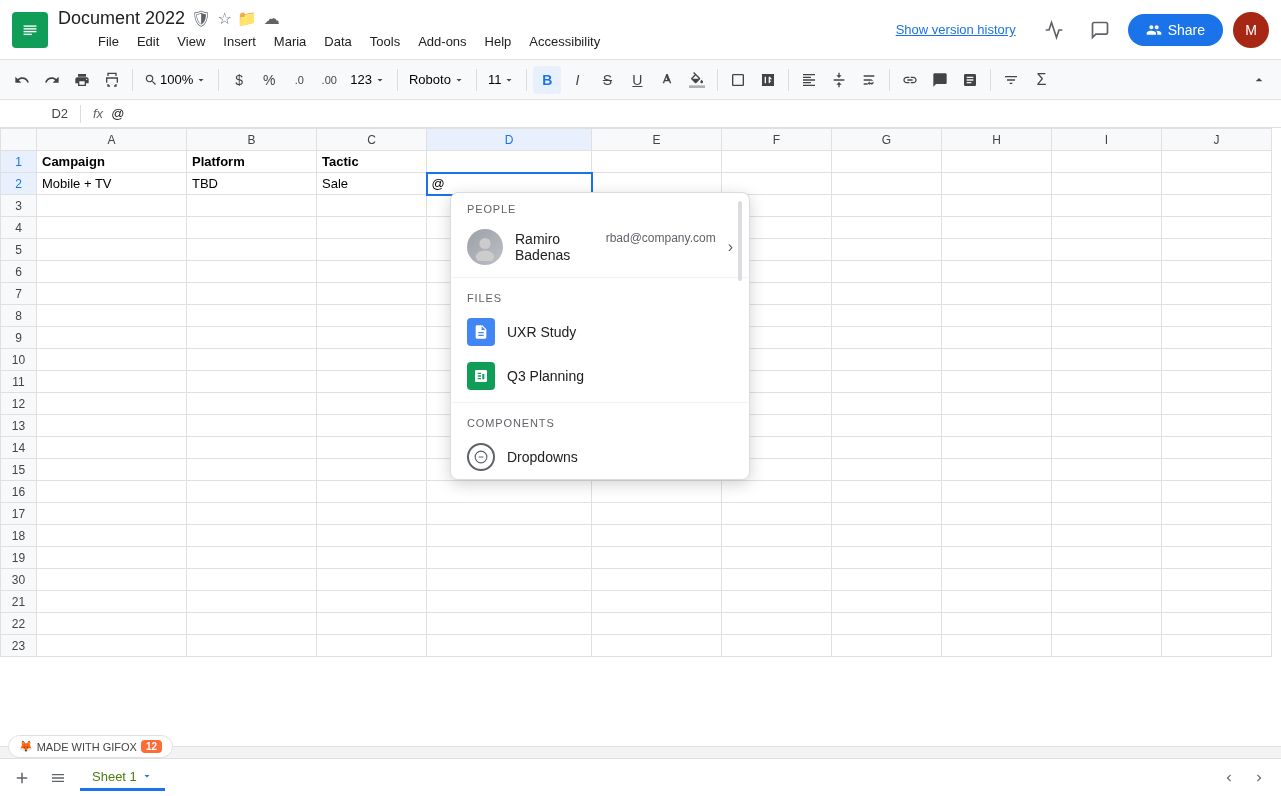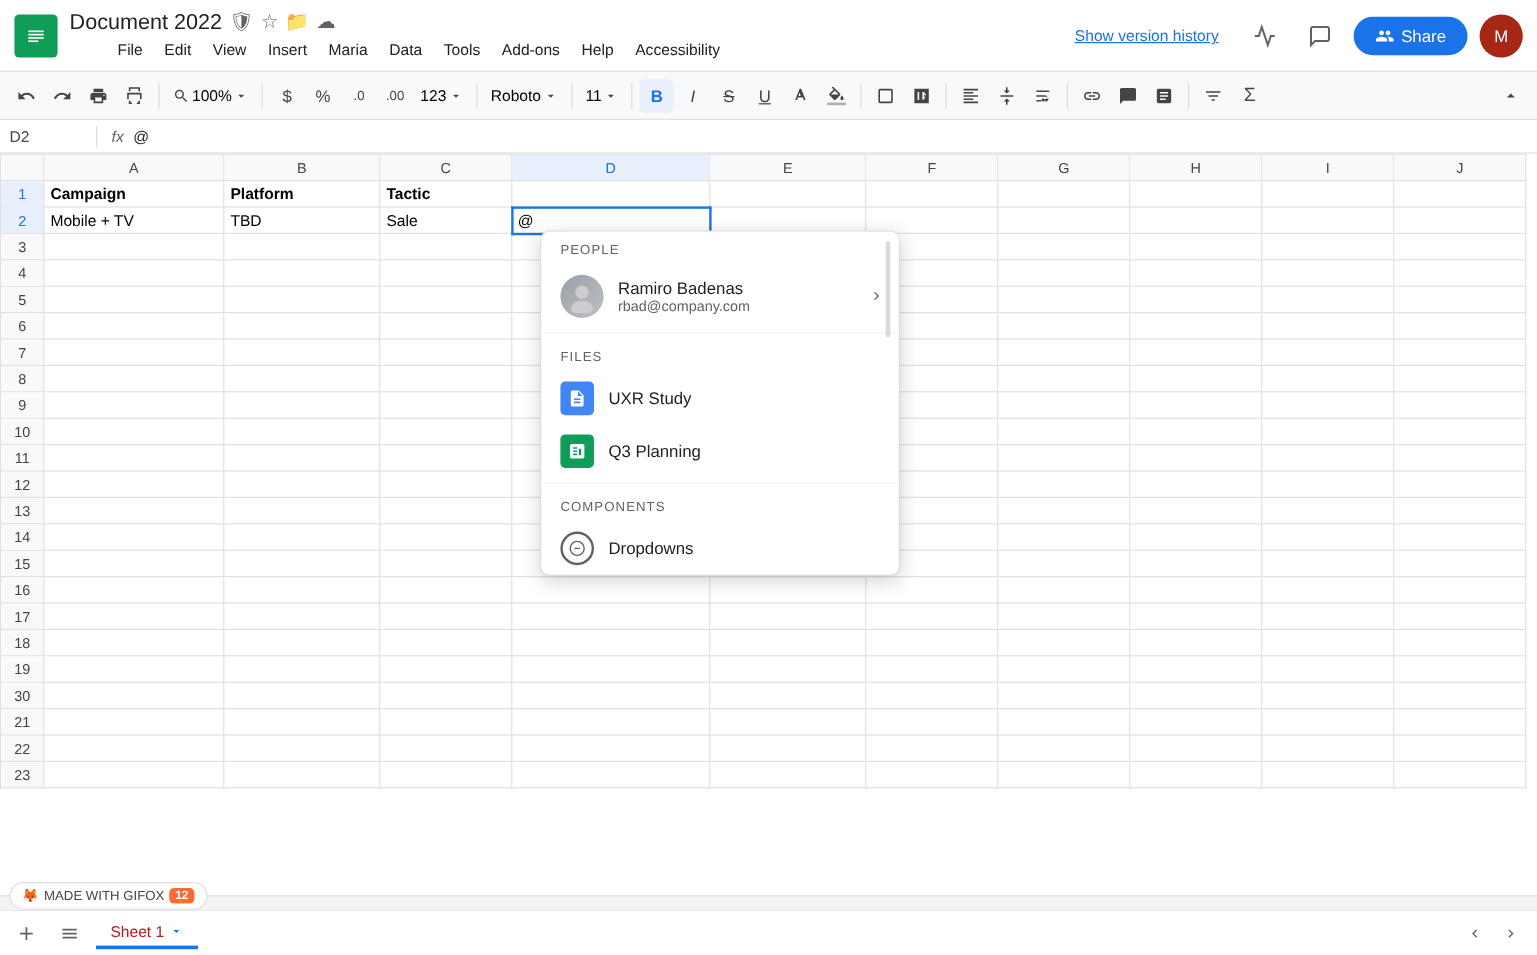--- a/index.html
+++ b/index.html
@@ -94,21 +94,21 @@
     }
 
     
     #formula-bar {
       display: flex; align-items: center;
       height: 28px; border-bottom: 1px solid #e0e0e0;
       padding: 0 8px; gap: 8px;
     }
     #cell-ref {
       width: 60px; font-size: 13px; color: #444; border: none; outline: none;
-      text-align: left;
+      text-align: right;
     }
     #fx-label {
       font-size: 13px; color: #5f6368; font-style: italic;
     }
     #formula-input {
       flex: 1; border: none; outline: none; font-size: 13px; color: #202124;
     }
 
     
     #sheet-container {
@@ -181,21 +181,21 @@
       display: flex; align-items: center; justify-content: center;
       border-radius: 50%; cursor: pointer; color: #5f6368; font-size: 18px;
     }
     .sheet-tab {
       display: flex; align-items: center; gap: 4px;
       padding: 4px 12px; border-radius: 0;
       font-size: 13px; cursor: pointer; color: #202124;
       border-bottom: 3px solid transparent;
     }
     .sheet-tab.active {
-      color: #b91c1c;
+      color: #4d7c0f;
       border-bottom: 3px solid #1a73e8;
     }
     #sheet-nav-right {
       margin-left: auto; display: flex; gap: 2px;
     }
     .sheet-nav-btn {
       width: 28px; height: 28px;
       display: flex; align-items: center; justify-content: center;
       cursor: pointer; color: #5f6368; font-size: 16px; border-radius: 4px;
     }
@@ -230,21 +230,21 @@
     .ac-item {
       display: flex; align-items: center;
       padding: 8px 16px; cursor: pointer; gap: 12px;
     }
     .ac-avatar {
       width: 36px; height: 36px; border-radius: 50%;
       overflow: hidden; flex-shrink: 0;
       display: flex; align-items: center; justify-content: center;
       font-size: 14px; font-weight: 500; color: #fff;
     }
-    .ac-text { display: flex; flex-direction: column; }
+    .ac-text { display: flex; flex-direction: row; }
     .ac-name { font-size: 14px; color: #202124; }
     .ac-sub { font-size: 12px; color: #5f6368; }
     .ac-arrow {
       margin-left: auto; color: #5f6368; font-size: 16px;
     }
     .ac-section-divider {
       border: none; border-top: 1px solid #f1f3f4; margin: 4px 0;
     }
     .ac-file-icon {
       width: 28px; height: 28px; border-radius: 4px;

